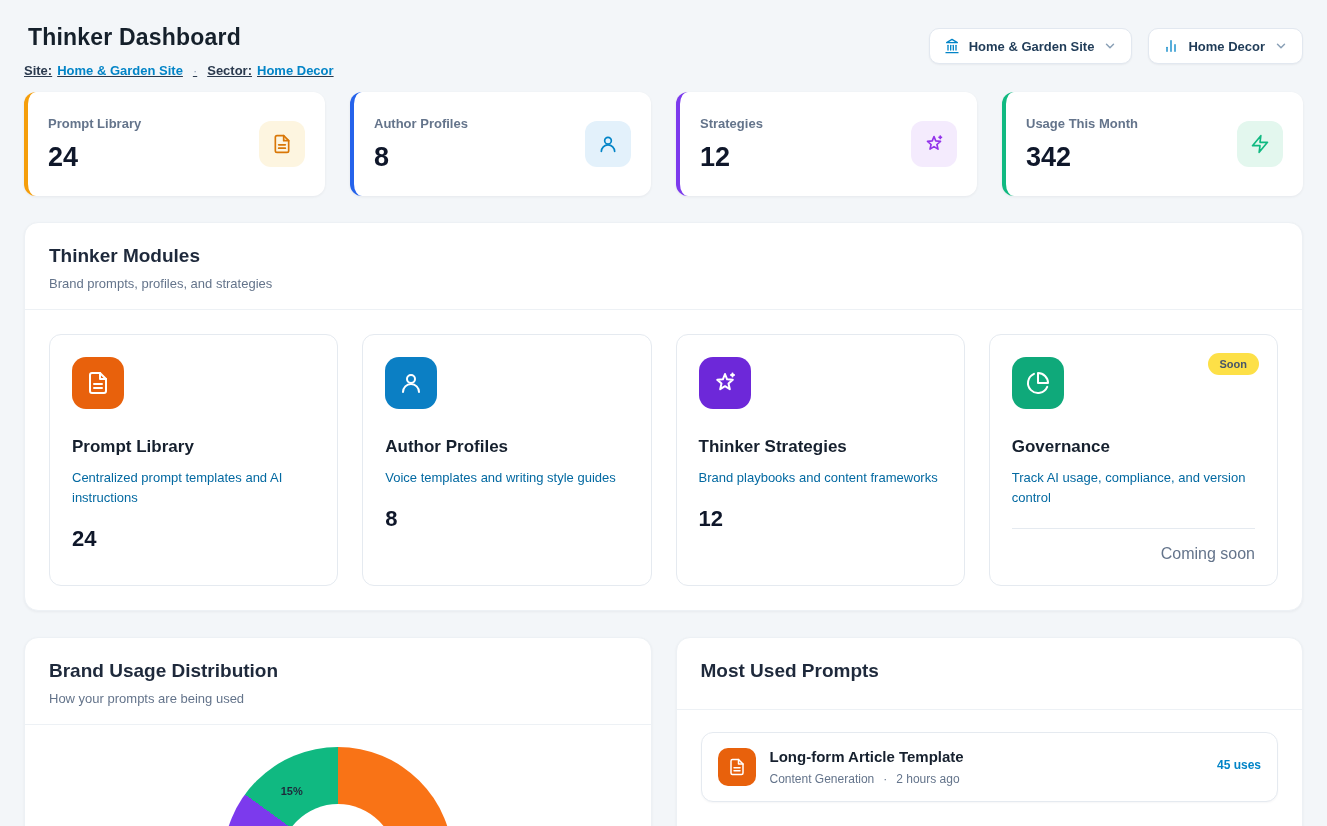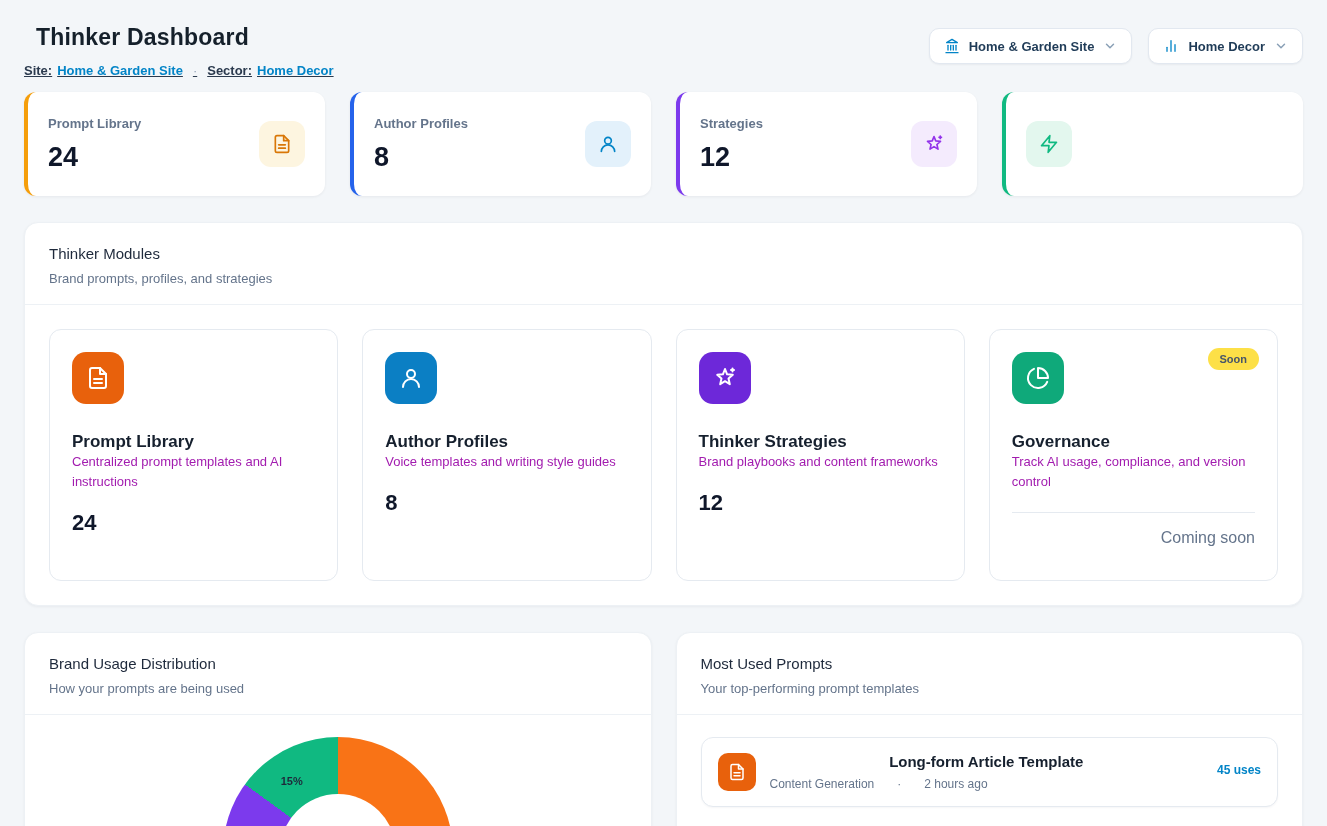--- a/index.html
+++ b/index.html
@@ -6,21 +6,21 @@
   html, body { width: 1327px; height: 826px; overflow: hidden; }
   body {
     background: #f3f6f9;
     font-family: "Liberation Sans", "DejaVu Sans", sans-serif;
     color: #16202e;
   }
   .page { padding: 16px 24px; }
 
   
   .topbar { display: flex; justify-content: space-between; align-items: flex-start; }
-  .page-title { font-size: 23px; font-weight: 800; color: #15202b; margin: 8px 12px 12px; letter-spacing: .2px; }
+  .page-title { font-size: 23px; font-weight: 800; color: #15202b; margin: 8px 4px 12px; letter-spacing: .2px; }
   .subtitle { display: flex; align-items: center; gap: 5px; font-size: 13px; font-weight: 700; color: #2b3a4e; text-decoration: underline; }
   .subtitle .link { color: #0284c7; cursor: pointer; }
   .subtitle .dot { color: #94a3b8; margin: 0 5px; font-weight: 400; }
   .selectors { display: flex; gap: 16px; margin-top: 12px; }
   .selector {
     display: inline-flex; align-items: center; gap: 9px;
     background: #fff; border: 1px solid #e2e8f0; border-radius: 10px;
     padding: 9px 14px; font-size: 13px; font-weight: 700; color: #1f3b57;
     box-shadow: 0 1px 2px rgba(15,23,42,.05); cursor: pointer;
   }
@@ -39,34 +39,34 @@
   .stat-value { font-size: 27px; font-weight: 800; color: #0f172a; }
   .stat-icon { width: 46px; height: 46px; border-radius: 12px; display: flex; align-items: center; justify-content: center; }
 
   
   .panel-card {
     background: #fff; border-radius: 14px; border: 1px solid #edf1f5;
     box-shadow: 0 1px 3px rgba(15,23,42,.05);
   }
   .modules-card { margin-top: 26px; }
   .card-header { padding: 22px 24px 18px; }
-  .card-title { font-size: 15px; font-weight: 400; color: #1e293b; margin-bottom: 9px; }
+  .card-title { font-size: 19px; font-weight: 700; color: #1e293b; margin-bottom: 9px; }
   .card-sub { font-size: 13px; color: #64748b; }
   .card-divider { height: 1px; background: #edf1f5; }
   .modules-grid { display: grid; grid-template-columns: repeat(4, 1fr); gap: 24px; padding: 24px; }
   .module-card {
     border: 1px solid #e5eaf0; border-radius: 12px; padding: 22px;
     position: relative; background: #fff; cursor: pointer; min-height: 252px;
   }
   .module-icon {
     width: 52px; height: 52px; border-radius: 14px; color: #fff;
     display: flex; align-items: center; justify-content: center;
   }
   .module-title { margin-top: 28px; font-size: 17px; font-weight: 700; color: #16202e; }
-  .module-desc { font-size: 13px; color: #a21caf; line-height: 1.55; }
+  .module-desc { margin-top: 11px; font-size: 13px; color: #0369a1; line-height: 1.55; }
   .module-count { margin-top: 18px; font-size: 22px; font-weight: 800; color: #0f172a; }
   .soon-badge {
     position: absolute; top: 18px; right: 18px; background: #fde047; color: #475569;
     font-size: 11px; font-weight: 700; padding: 5px 12px; border-radius: 999px;
   }
   .module-footer-divider { margin-top: 20px; border-top: 1px solid #e5eaf0; }
   .module-footer { margin-top: 16px; font-size: 16px; color: #64748b; text-align: right; }
 
   
   .bottom-row { display: grid; grid-template-columns: 1fr 1fr; gap: 24px; margin-top: 26px; }
@@ -79,23 +79,23 @@
   .prompt-list { padding: 22px 24px; }
   .prompt-item {
     display: flex; align-items: flex-start; gap: 14px; border: 1px solid #e5eaf0;
     border-radius: 12px; padding: 15px 16px; background: #fff;
     box-shadow: 0 1px 2px rgba(15,23,42,.04); cursor: pointer;
   }
   .prompt-icon {
     width: 38px; height: 38px; border-radius: 10px; background: #e8610c; color: #fff;
     flex: none; display: flex; align-items: center; justify-content: center;
   }
-  .prompt-text { flex: 1; text-align: center; }
+  .prompt-text { flex: 1; }
   .prompt-title { font-size: 15px; font-weight: 700; color: #16202e; margin-bottom: 7px; }
-  .prompt-meta { font-size: 12px; color: #64748b; display: flex; gap: 23px; align-items: center; }
+  .prompt-meta { font-size: 12px; color: #64748b; display: flex; gap: 9px; align-items: center; }
   .prompt-uses { font-size: 12px; font-weight: 700; color: #0284c7; margin-top: 10px; }
 </style>
 </head>
 <body>
 
 <div class="page">
 
   <div class="topbar">
     <div>
       <div class="page-title">Thinker Dashboard</div>
@@ -182,20 +182,24 @@
       <div class="stat-icon" style="background: rgb(244, 235, 253); color: rgb(147, 51, 234);">
         <svg width="20" height="20" viewBox="0 0 24 24" fill="none" stroke="currentColor" stroke-width="2" stroke-linecap="round" stroke-linejoin="round">
             <path d="M12 3l2.1 5.3 5.7.5-4.3 3.8 1.3 5.6-4.8-3-4.8 3 1.3-5.6L4.2 8.8l5.7-.5z"></path>
             <path d="M19.5 2.5v3"></path>
             <path d="M21 4h-3"></path>
           </svg>
       </div>
     </div>
 
     <div class="stat-card" style="border-left-color: rgb(16, 185, 129);">
+      <div>
+        <div class="stat-label">Usage This Month</div>
+        <div class="stat-value">342</div>
+      </div>
       <div class="stat-icon" style="background: rgb(227, 247, 238); color: rgb(16, 185, 129);">
         <svg width="20" height="20" viewBox="0 0 24 24" fill="none" stroke="currentColor" stroke-width="2" stroke-linecap="round" stroke-linejoin="round">
             <polygon points="13 2 3 14 12 14 11 22 21 10 12 10"></polygon>
           </svg>
       </div>
     </div>
 
   </div>
 
   <div class="panel-card modules-card">
@@ -274,21 +278,20 @@
         <div class="donut" style="background: conic-gradient(rgb(249, 115, 22) 0%, rgb(249, 115, 22) 45%, rgb(14, 165, 233) 45%, rgb(14, 165, 233) 78%, rgb(124, 58, 237) 78%, rgb(124, 58, 237) 85%, rgb(16, 185, 129) 85%, rgb(16, 185, 129) 100%);">
           <span class="donut-label">15%</span>
           <div class="donut-hole"></div>
         </div>
       </div>
     </div>
 
     <div class="panel-card panel">
       <div class="card-header">
         <div class="card-title">Most Used Prompts</div>
-        <div class="card-sub">Your top-performing prompt templates</div>
       </div>
       <div class="card-divider"></div>
       <div class="prompt-list">
         <div class="prompt-item">
           <div class="prompt-icon">
             <svg width="18" height="18" viewBox="0 0 24 24" fill="none" stroke="currentColor" stroke-width="2" stroke-linecap="round" stroke-linejoin="round">
                 <path d="M14 2H6a2 2 0 0 0-2 2v16a2 2 0 0 0 2 2h12a2 2 0 0 0 2-2V8z"></path>
                 <polyline points="14 2 14 8 20 8"></polyline>
                 <line x1="16" y1="13" x2="8" y2="13"></line>
                 <line x1="16" y1="17" x2="8" y2="17"></line>

